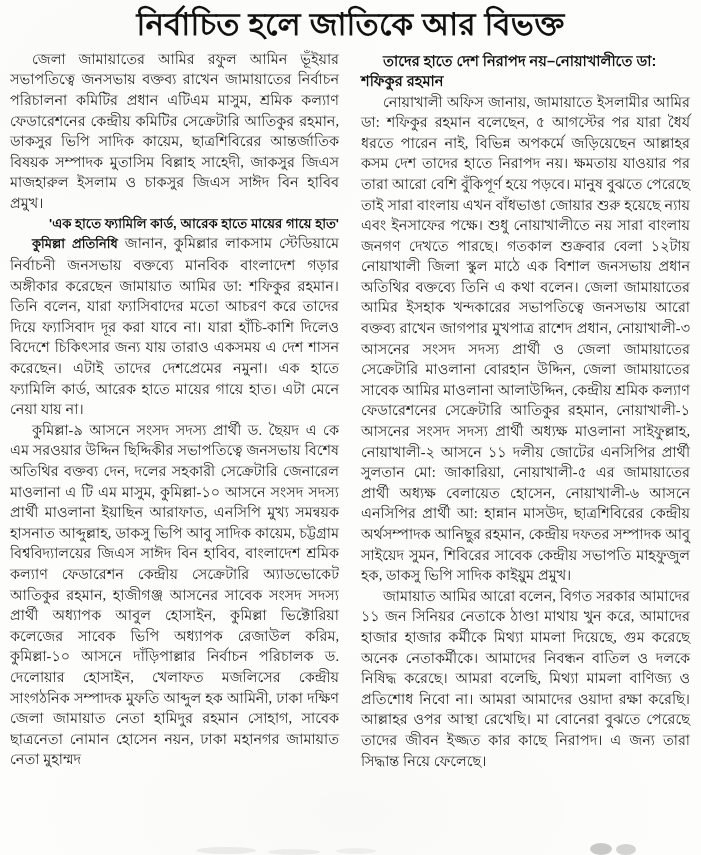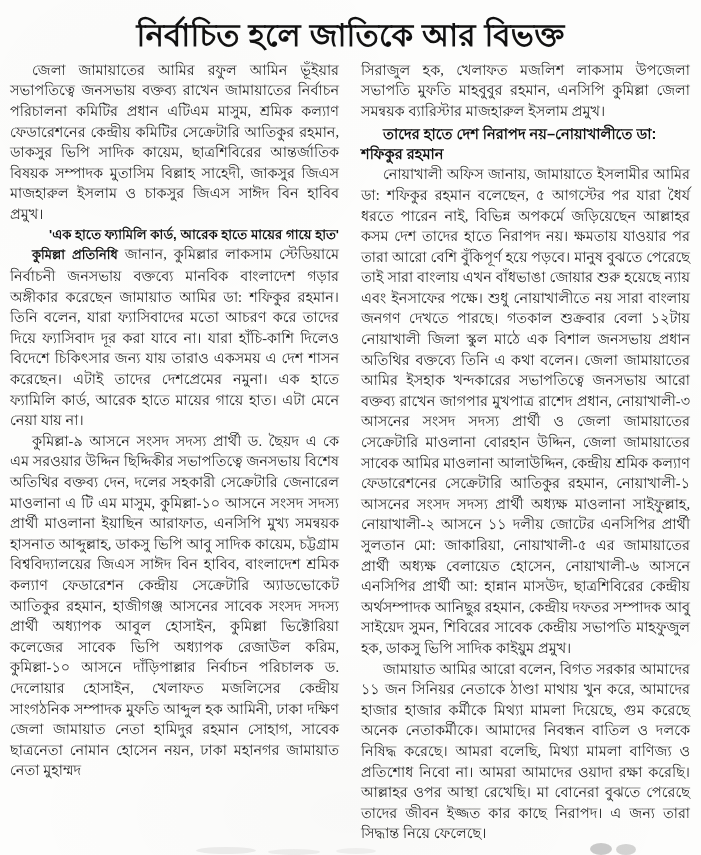--- a/index.html
+++ b/index.html
@@ -21,21 +21,21 @@
   .page {
     position: relative;
     width: 701px;
     height: 855px;
     background:
       radial-gradient(ellipse 60% 40% at 20% 12%, rgba(0,0,0,0.012), rgba(0,0,0,0) 70%),
       radial-gradient(ellipse 50% 35% at 80% 60%, rgba(0,0,0,0.010), rgba(0,0,0,0) 70%),
       radial-gradient(ellipse 70% 30% at 50% 95%, rgba(0,0,0,0.014), rgba(0,0,0,0) 70%),
       #fdfdfc;
     box-sizing: border-box;
-    padding: 11px 8px;
+    padding: 0 8px;
   }
 
   
   .headline {
     text-align: center;
     font-family: "Liberation Sans", "DejaVu Sans", sans-serif;
     font-weight: bold;
     font-size: 31px;
     line-height: 1.12;
     letter-spacing: 0.2px;
@@ -159,21 +159,20 @@
 
       <p class="para indent"><span class="leadin">কুমিল্লা প্রতিনিধি</span><span> জানান, কুমিল্লার লাকসাম স্টেডিয়ামে নির্বাচনী জনসভায় বক্তব্যে মানবিক বাংলাদেশ গড়ার অঙ্গীকার করেছেন জামায়াত আমির ডা: শফিকুর রহমান। তিনি বলেন, যারা ফ্যাসিবাদের মতো আচরণ করে তাদের দিয়ে ফ্যাসিবাদ দূর করা যাবে না। যারা হাঁচি-কাশি দিলেও বিদেশে চিকিৎসার জন্য যায় তারাও একসময় এ দেশ শাসন করেছেন। এটাই তাদের দেশপ্রেমের নমুনা। এক হাতে ফ্যামিলি কার্ড, আরেক হাতে মায়ের গায়ে হাত। এটা মেনে নেয়া যায় না।</span></p>
 
 
       <p class="para indent">কুমিল্লা-৯ আসনে সংসদ সদস্য প্রার্থী ড. ছৈয়দ এ কে এম সরওয়ার উদ্দিন ছিদ্দিকীর সভাপতিত্বে জনসভায় বিশেষ অতিথির বক্তব্য দেন, দলের সহকারী সেক্রেটারি জেনারেল মাওলানা এ টি এম মাসুম, কুমিল্লা-১০ আসনে সংসদ সদস্য প্রার্থী মাওলানা ইয়াছিন আরাফাত, এনসিপি মুখ্য সমন্বয়ক হাসনাত আব্দুল্লাহ, ডাকসু ভিপি আবু সাদিক কায়েম, চট্টগ্রাম বিশ্ববিদ্যালয়ের জিএস সাঈদ বিন হাবিব, বাংলাদেশ শ্রমিক কল্যাণ ফেডারেশন কেন্দ্রীয় সেক্রেটারি অ্যাডভোকেট আতিকুর রহমান, হাজীগঞ্জ আসনের সাবেক সংসদ সদস্য প্রার্থী অধ্যাপক আবুল হোসাইন, কুমিল্লা ভিক্টোরিয়া কলেজের সাবেক ভিপি অধ্যাপক রেজাউল করিম, কুমিল্লা-১০ আসনে দাঁড়িপাল্লার নির্বাচন পরিচালক ড. দেলোয়ার হোসাইন, খেলাফত মজলিসের কেন্দ্রীয় সাংগঠনিক সম্পাদক মুফতি আব্দুল হক আমিনী, ঢাকা দক্ষিণ জেলা জামায়াত নেতা হামিদুর রহমান সোহাগ, সাবেক ছাত্রনেতা নোমান হোসেন নয়ন, ঢাকা মহানগর জামায়াত নেতা মুহাম্মদ</p>
 
     </div>
 
     <div class="col">
 
-      <p class="para noindent">সিরাজুল হক, খেলাফত মজলিশ লাকসাম উপজেলা সভাপতি মুফতি মাহবুবুর রহমান, এনসিপি কুমিল্লা জেলা সমন্বয়ক ব্যারিস্টার মাজহারুল ইসলাম প্রমুখ।</p>
 
       <div class="subhead-block">তাদের হাতে দেশ নিরাপদ নয়–নোয়াখালীতে ডা: শফিকুর রহমান</div>
 
       <p class="para indent">নোয়াখালী অফিস জানায়, জামায়াতে ইসলামীর আমির ডা: শফিকুর রহমান বলেছেন, ৫ আগস্টের পর যারা ধৈর্য ধরতে পারেন নাই, বিভিন্ন অপকর্মে জড়িয়েছেন আল্লাহর কসম দেশ তাদের হাতে নিরাপদ নয়। ক্ষমতায় যাওয়ার পর তারা আরো বেশি বুঁকিপূর্ণ হয়ে পড়বে। মানুষ বুঝতে পেরেছে তাই সারা বাংলায় এখন বাঁধভাঙা জোয়ার শুরু হয়েছে ন্যায় এবং ইনসাফের পক্ষে। শুধু নোয়াখালীতে নয় সারা বাংলায় জনগণ দেখতে পারছে। গতকাল শুক্রবার বেলা ১২টায় নোয়াখালী জিলা স্কুল মাঠে এক বিশাল জনসভায় প্রধান অতিথির বক্তব্যে তিনি এ কথা বলেন। জেলা জামায়াতের আমির ইসহাক খন্দকারের সভাপতিত্বে জনসভায় আরো বক্তব্য রাখেন জাগপার মুখপাত্র রাশেদ প্রধান, নোয়াখালী-৩ আসনের সংসদ সদস্য প্রার্থী ও জেলা জামায়াতের সেক্রেটারি মাওলানা বোরহান উদ্দিন, জেলা জামায়াতের সাবেক আমির মাওলানা আলাউদ্দিন, কেন্দ্রীয় শ্রমিক কল্যাণ ফেডারেশনের সেক্রেটারি আতিকুর রহমান, নোয়াখালী-১ আসনের সংসদ সদস্য প্রার্থী অধ্যক্ষ মাওলানা সাইফুল্লাহ, নোয়াখালী-২ আসনে ১১ দলীয় জোটের এনসিপির প্রার্থী সুলতান মো: জাকারিয়া, নোয়াখালী-৫ এর জামায়াতের প্রার্থী অধ্যক্ষ বেলায়েত হোসেন, নোয়াখালী-৬ আসনে এনসিপির প্রার্থী আ: হান্নান মাসউদ, ছাত্রশিবিরের কেন্দ্রীয় অর্থসম্পাদক আনিছুর রহমান, কেন্দ্রীয় দফতর সম্পাদক আবু সাইয়েদ সুমন, শিবিরের সাবেক কেন্দ্রীয় সভাপতি মাহফুজুল হক, ডাকসু ভিপি সাদিক কাইয়ুম প্রমুখ।</p>
 
       <p class="para indent">জামায়াত আমির আরো বলেন, বিগত সরকার আমাদের ১১ জন সিনিয়র নেতাকে ঠাণ্ডা মাথায় খুন করে, আমাদের হাজার হাজার কর্মীকে মিথ্যা মামলা দিয়েছে, গুম করেছে অনেক নেতাকর্মীকে। আমাদের নিবন্ধন বাতিল ও দলকে নিষিদ্ধ করেছে। আমরা বলেছি, মিথ্যা মামলা বাণিজ্য ও প্রতিশোধ নিবো না। আমরা আমাদের ওয়াদা রক্ষা করেছি। আল্লাহর ওপর আস্থা রেখেছি। মা বোনেরা বুঝতে পেরেছে তাদের জীবন ইজ্জত কার কাছে নিরাপদ। এ জন্য তারা সিদ্ধান্ত নিয়ে ফেলেছে।</p>
 
     </div>
 
   </div>

